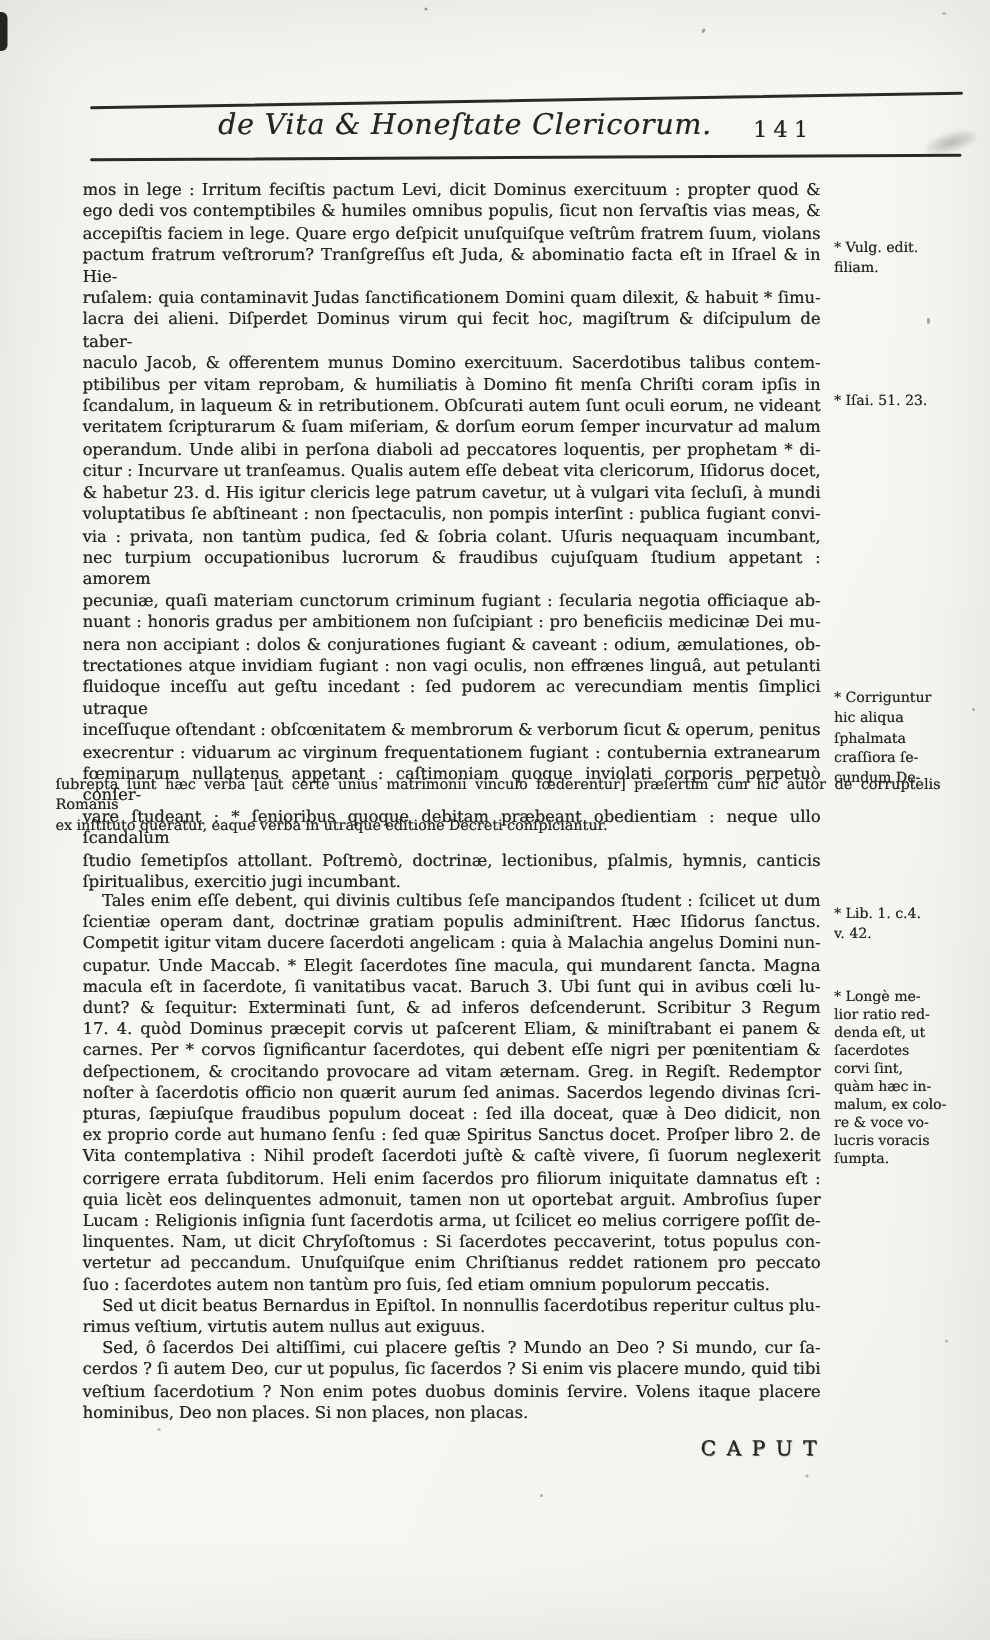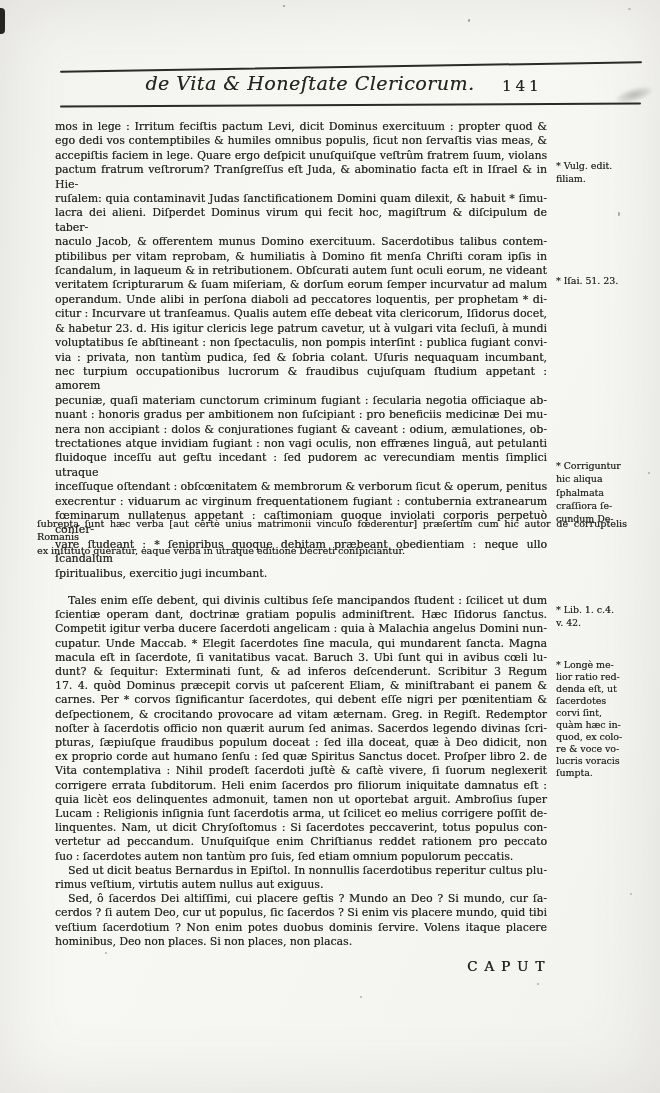--- a/index.html
+++ b/index.html
@@ -36,21 +36,21 @@
   }
   .line{text-align:justify;text-align-last:justify;}
   .block .line:last-child{text-align-last:left;}
   .indent .line:first-child{text-indent:13px;}
   .mnote{
     position:absolute;left:556px;width:98px;font-size:9.4px;
     text-shadow:0.2px 0.2px 0.3px rgba(38,35,31,0.6);
   }
   .mnote .line{text-align:left;text-align-last:left;}
   .n1{top:160px;line-height:12.5px;}
-  .n2{top:275px;line-height:12.5px;}
+  .n2{top:262px;line-height:12.5px;}
   .n3{top:459px;line-height:13.3px;}
   .n4{top:604px;line-height:12.5px;}
   .n5{top:659px;line-height:12.05px;}
   .catchword{
     position:absolute;left:467px;top:958px;font-size:13.5px;letter-spacing:7px;
     text-shadow:0.45px 0.45px 0.5px rgba(30,28,24,0.8);
   }
   
   .edge-blob{position:absolute;left:-2px;top:8px;width:7px;height:26px;background:#15130f;border-radius:0 4px 4px 0;opacity:.92;}
   .corner-smudge{
@@ -107,33 +107,34 @@
       <div class="line">nec turpium occupationibus lucrorum &amp; fraudibus cujuſquam ſtudium appetant : amorem</div>
       <div class="line">pecuniæ, quaſi materiam cunctorum criminum fugiant : ſecularia negotia officiaque ab-</div>
       <div class="line">nuant : honoris gradus per ambitionem non ſuſcipiant : pro beneficiis medicinæ Dei mu-</div>
       <div class="line">nera non accipiant : dolos &amp; conjurationes fugiant &amp; caveant : odium, æmulationes, ob-</div>
       <div class="line">trectationes atque invidiam fugiant : non vagi oculis, non effrænes linguâ, aut petulanti</div>
       <div class="line">fluidoque inceſſu aut geſtu incedant : ſed pudorem ac verecundiam mentis ſimplici utraque</div>
       <div class="line">inceſſuque oſtendant : obſcœnitatem &amp; membrorum &amp; verborum ſicut &amp; operum, penitus</div>
       <div class="line">execrentur : viduarum ac virginum frequentationem fugiant : contubernia extranearum</div>
       <div class="line">fœminarum nullatenus appetant : caſtimoniam quoque inviolati corporis perpetuò conſer-</div>
       <div class="line">vare ſtudeant : * ſenioribus quoque debitam præbeant obedientiam : neque ullo ſcandalum</div>
+      <div class="line">ſtudio ſemetipſos attollant. Poſtremò, doctrinæ, lectionibus, pſalmis, hymnis, canticis</div>
       <div class="line">ſpiritualibus, exercitio jugi incumbant.</div>
     </div>
 
   <div class="smallprint block">
       <div class="line">ſubrepta ſunt hæc verba [aut certè unius matrimonii vinculo fœderentur] præſertim cum hic autor de corruptelis Romanis</div>
       <div class="line">ex inſtituto queratur, eaque verba in utraque editione Decreti conſpiciantur.</div>
     </div>
 
   <div class="textblock lower">
     <div class="block indent">
         <div class="line">Tales enim eſſe debent, qui divinis cultibus ſeſe mancipandos ſtudent : ſcilicet ut dum</div>
         <div class="line">ſcientiæ operam dant, doctrinæ gratiam populis adminiſtrent. Hæc Iſidorus ſanctus.</div>
-        <div class="line">Competit igitur verba ducere ſacerdoti angelicam : quia à Malachia angelus Domini nun-</div>
+        <div class="line">Competit igitur vitam ducere ſacerdoti angelicam : quia à Malachia angelus Domini nun-</div>
         <div class="line">cupatur. Unde Maccab. * Elegit ſacerdotes ſine macula, qui mundarent ſancta. Magna</div>
         <div class="line">macula eſt in ſacerdote, ſi vanitatibus vacat. Baruch 3. Ubi ſunt qui in avibus cœli lu-</div>
         <div class="line">dunt? &amp; ſequitur: Exterminati ſunt, &amp; ad inferos deſcenderunt. Scribitur 3 Regum</div>
         <div class="line">17. 4. quòd Dominus præcepit corvis ut paſcerent Eliam, &amp; miniſtrabant ei panem &amp;</div>
         <div class="line">carnes. Per * corvos ſignificantur ſacerdotes, qui debent eſſe nigri per pœnitentiam &amp;</div>
         <div class="line">deſpectionem, &amp; crocitando provocare ad vitam æternam. Greg. in Regiſt. Redemptor</div>
         <div class="line">noſter à ſacerdotis officio non quærit aurum ſed animas. Sacerdos legendo divinas ſcri-</div>
         <div class="line">pturas, ſæpiuſque fraudibus populum doceat : ſed illa doceat, quæ à Deo didicit, non</div>
         <div class="line">ex proprio corde aut humano ſenſu : ſed quæ Spiritus Sanctus docet. Proſper libro 2. de</div>
         <div class="line">Vita contemplativa : Nihil prodeſt ſacerdoti juſtè &amp; caſtè vivere, ſi ſuorum neglexerit</div>
@@ -174,21 +175,21 @@
       <div class="line">* Lib. 1. c.4.</div>
       <div class="line">v. 42.</div>
     </div>
   <div class="mnote n5">
       <div class="line">* Longè me-</div>
       <div class="line">lior ratio red-</div>
       <div class="line">denda eſt, ut</div>
       <div class="line">ſacerdotes</div>
       <div class="line">corvi ſint,</div>
       <div class="line">quàm hæc in-</div>
-      <div class="line">quod, ex colo-</div>
+      <div class="line">malum, ex colo-</div>
       <div class="line">re &amp; voce vo-</div>
       <div class="line">lucris voracis</div>
       <div class="line">ſumpta.</div>
     </div>
 
   <div class="catchword">CAPUT</div>
 
   <div class="speck s3"></div>
   <div class="speck s4"></div>
   <div class="speck s5"></div>

